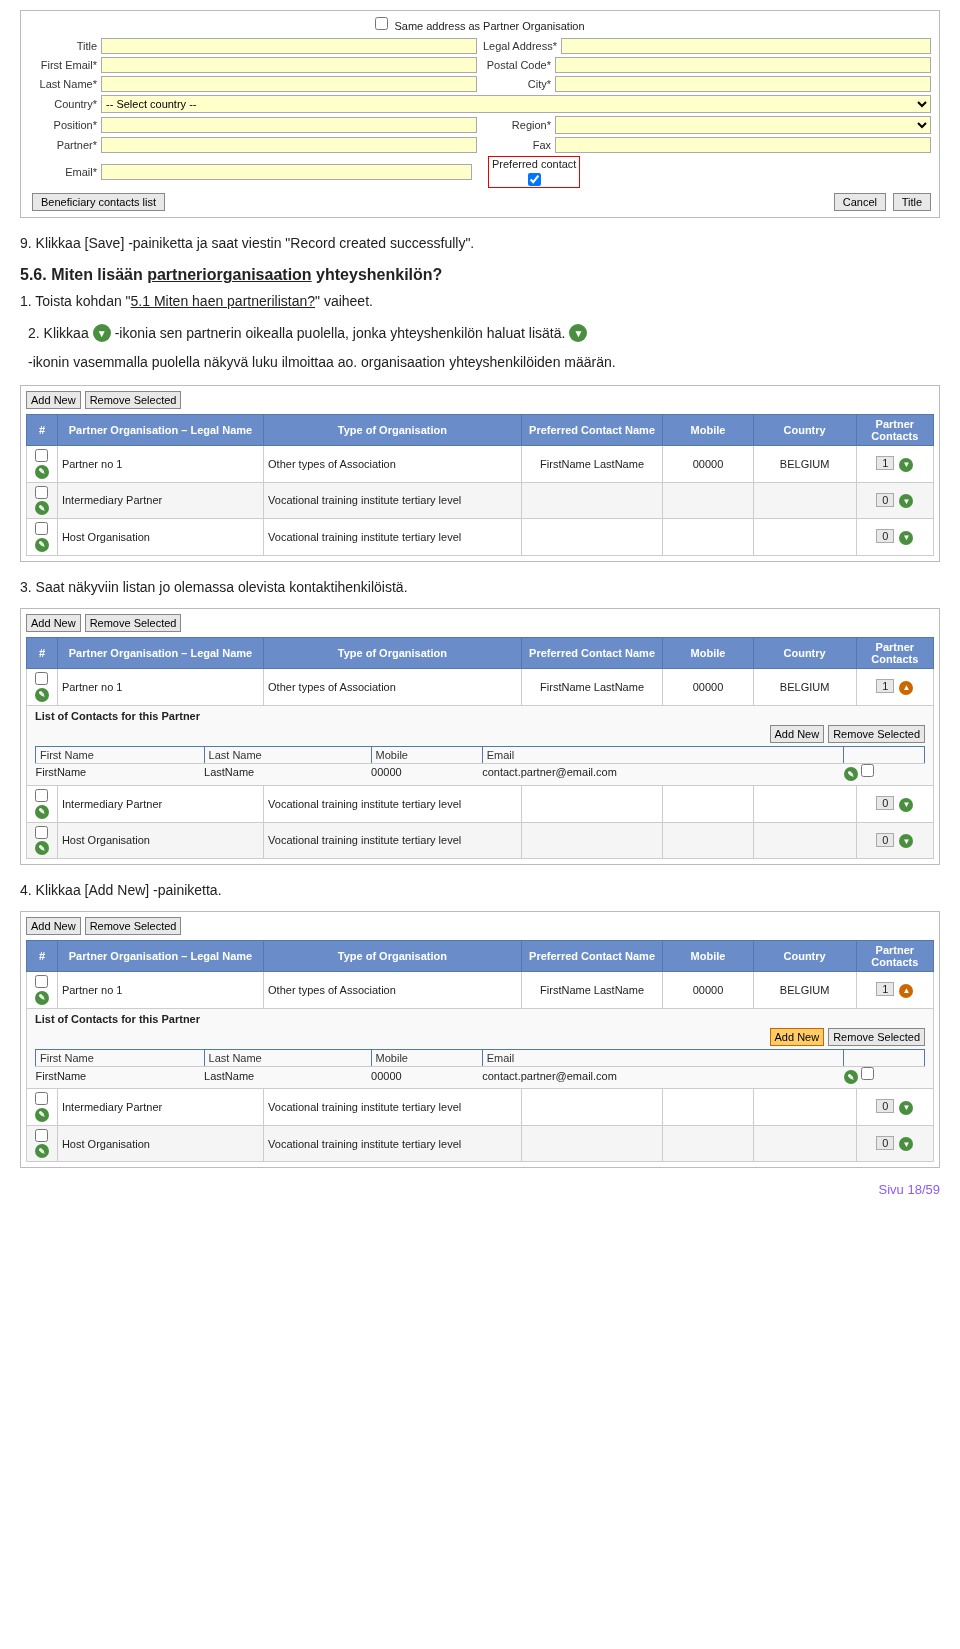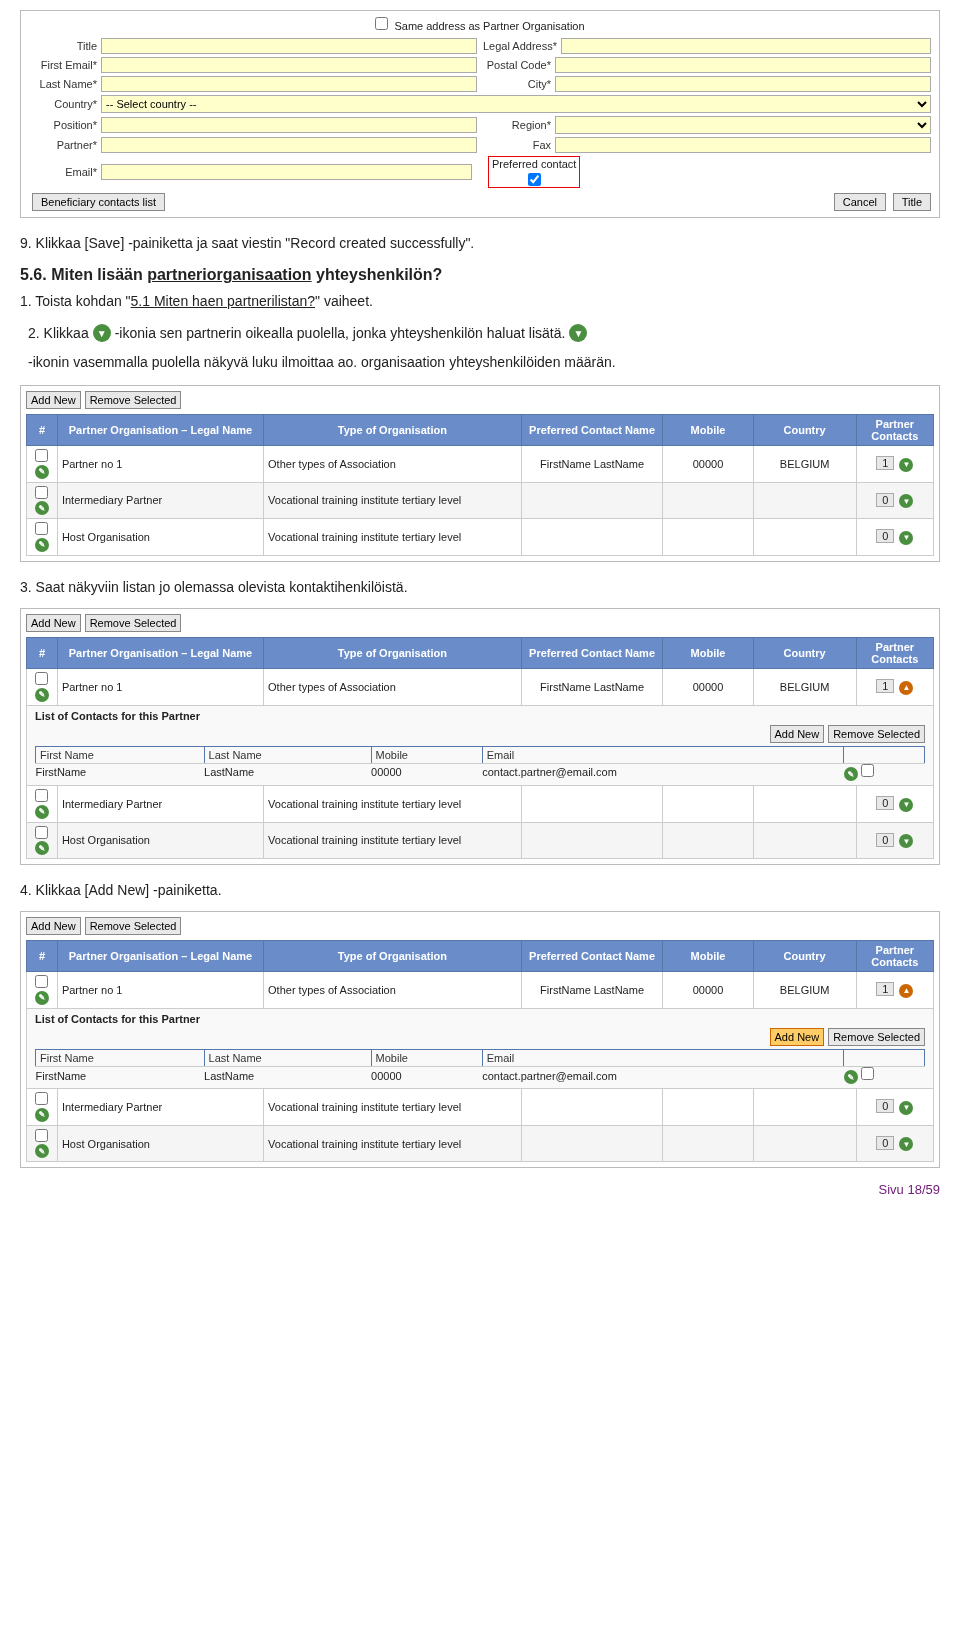--- a/index.html
+++ b/index.html
@@ -224,21 +224,21 @@
       text-align: center;
       padding: 0 2px;
       margin-right: 2px;
     }
 
     
     .page-number {
       text-align: right;
       font-size: 13px;
       margin-top: 10px;
-      color: #701a75;
+      color: #8b5cf6;
     }
 
     .step-inline {
       display: flex;
       flex-wrap: wrap;
       align-items: center;
       gap: 4px;
       margin: 8px 8px;
       font-size: 14px;
       line-height: 1.8;

